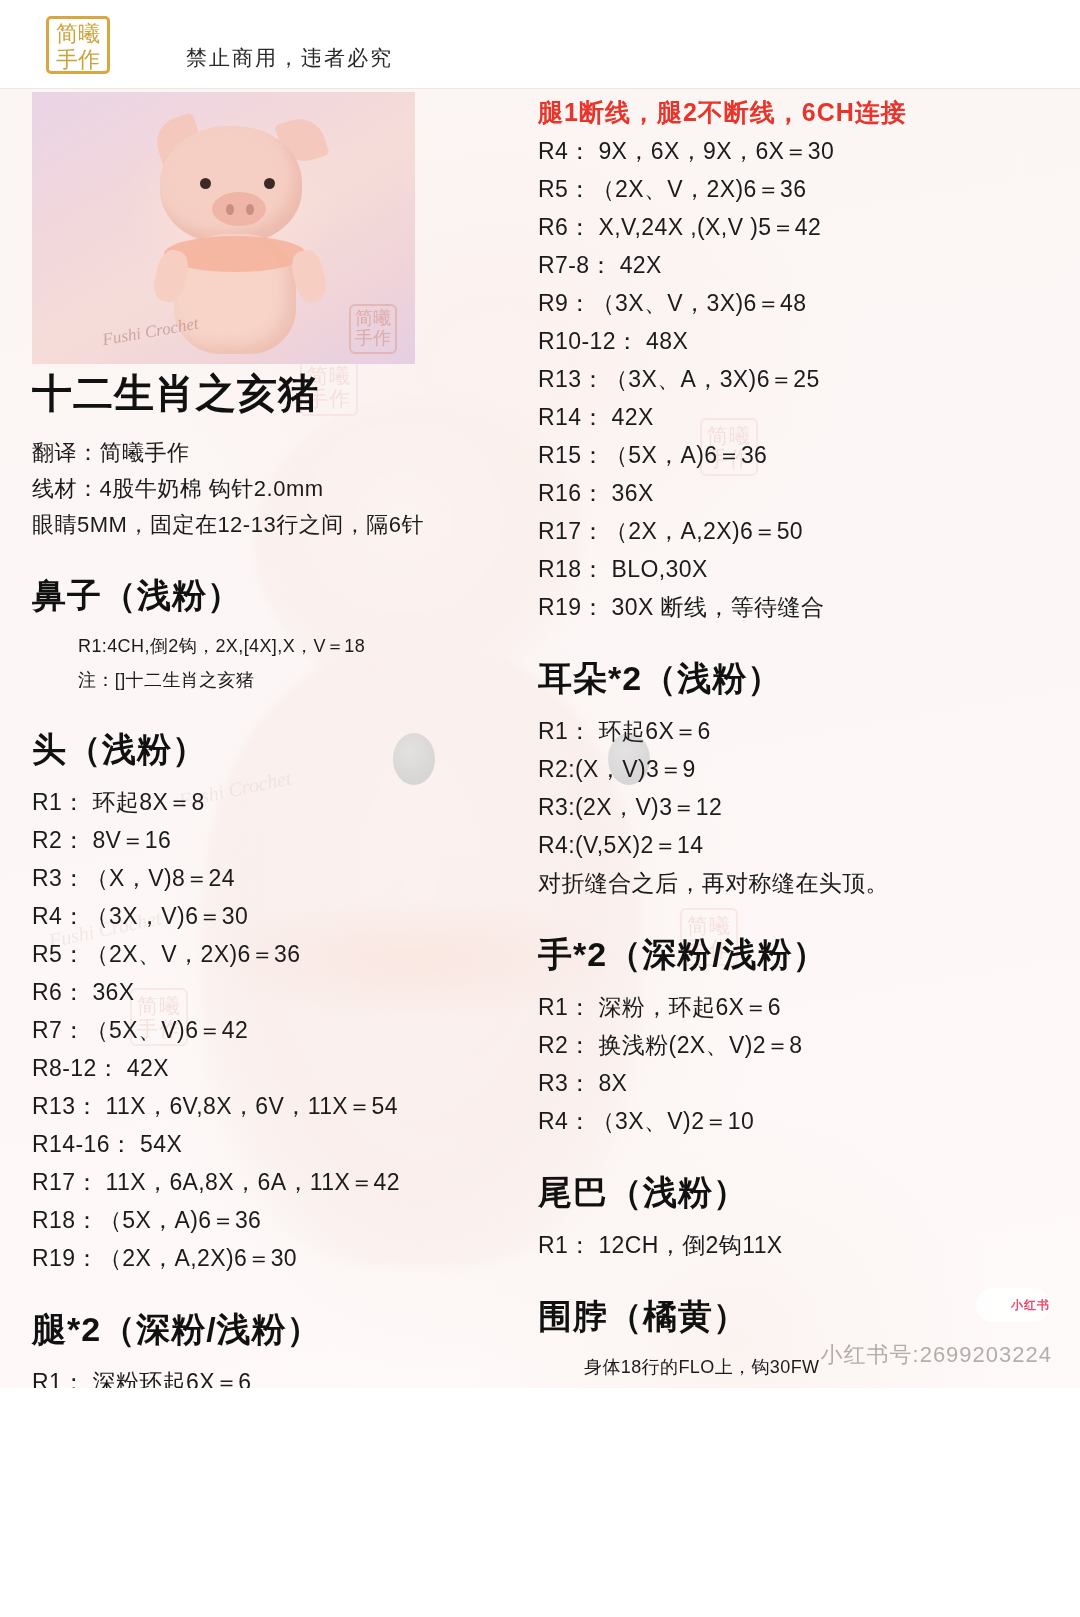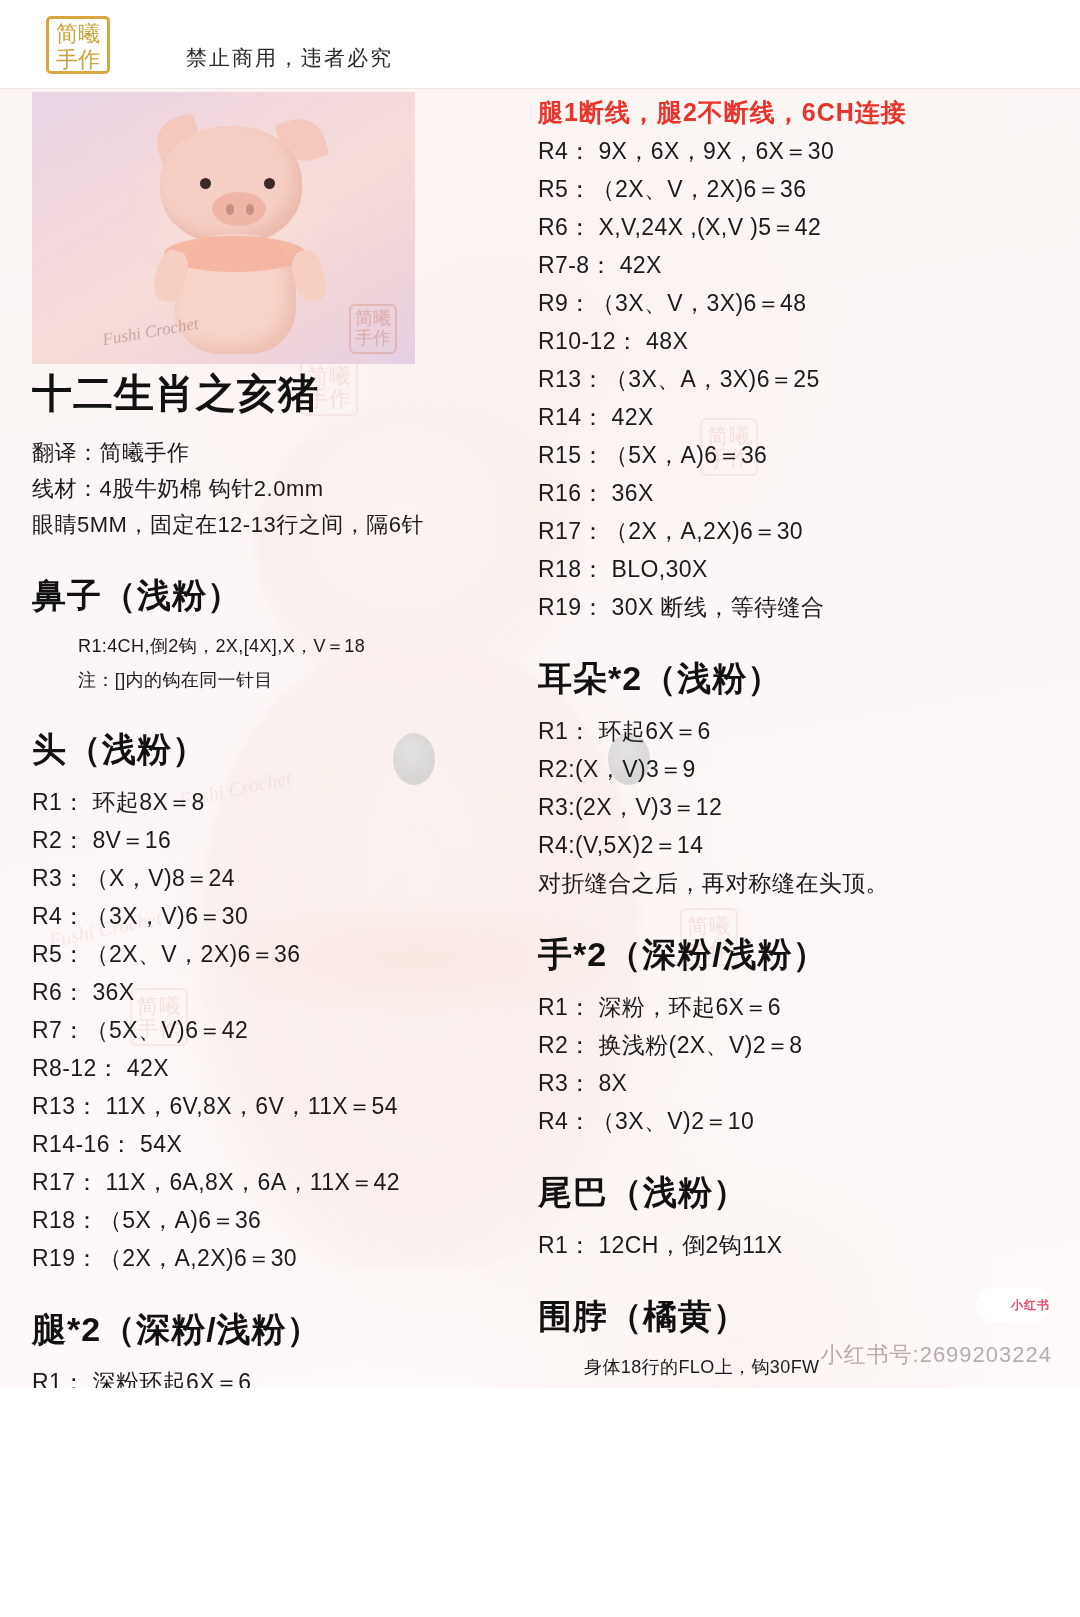--- a/index.html
+++ b/index.html
@@ -336,21 +336,21 @@
 
   <div class="col col-left">
     <h1 class="title">十二生肖之亥猪</h1>
 
     <p class="meta">翻译：简曦手作</p>
     <p class="meta">线材：4股牛奶棉 钩针2.0mm</p>
     <p class="meta">眼睛5MM，固定在12-13行之间，隔6针</p>
 
     <h2 class="section">鼻子（浅粉）</h2>
     <p class="line small">R1:4CH,倒2钩，2X,[4X],X，V＝18</p>
-    <p class="line small">注：[]内的钩在同一针目</p>
+    <p class="line small">注：[]十二生肖之亥猪</p>
 
     <h2 class="section">头（浅粉）</h2>
     <p class="line">R1： 环起8X＝8</p>
     <p class="line">R2： 8V＝16</p>
     <p class="line">R3：（X，V)8＝24</p>
     <p class="line">R4：（3X，V)6＝30</p>
     <p class="line">R5：（2X、V，2X)6＝36</p>
     <p class="line">R6： 36X</p>
     <p class="line">R7：（5X、V)6＝42</p>
     <p class="line">R8-12： 42X</p>
@@ -371,21 +371,21 @@
     <p class="line">R4： 9X，6X，9X，6X＝30</p>
     <p class="line">R5：（2X、V，2X)6＝36</p>
     <p class="line">R6： X,V,24X ,(X,V )5＝42</p>
     <p class="line">R7-8： 42X</p>
     <p class="line">R9：（3X、V，3X)6＝48</p>
     <p class="line">R10-12： 48X</p>
     <p class="line">R13：（3X、A，3X)6＝25</p>
     <p class="line">R14： 42X</p>
     <p class="line">R15：（5X，A)6＝36</p>
     <p class="line">R16： 36X</p>
-    <p class="line">R17：（2X，A,2X)6＝30</p>
+    <p class="line">R17：（2X，A,2X)6＝50</p>
     <p class="line">R18： BLO,30X</p>
     <p class="line">R19： 30X 断线，等待缝合</p>
 
     <h2 class="section">耳朵*2（浅粉）</h2>
     <p class="line">R1： 环起6X＝6</p>
     <p class="line">R2:(X，V)3＝9</p>
     <p class="line">R3:(2X，V)3＝12</p>
     <p class="line">R4:(V,5X)2＝14</p>
     <p class="line">对折缝合之后，再对称缝在头顶。</p>
 

